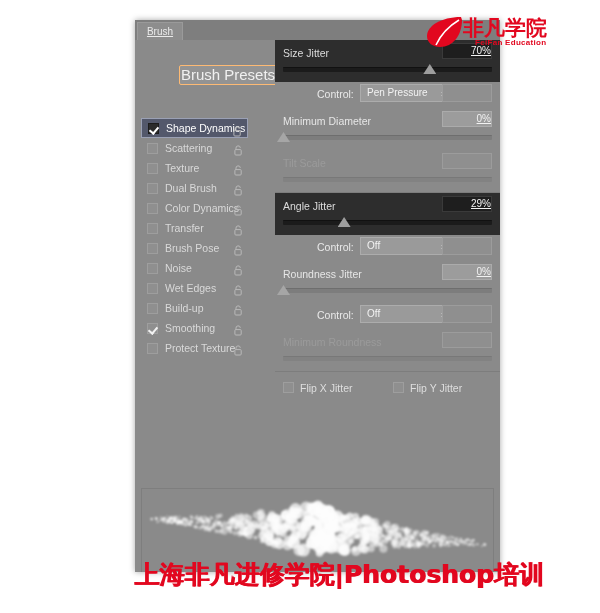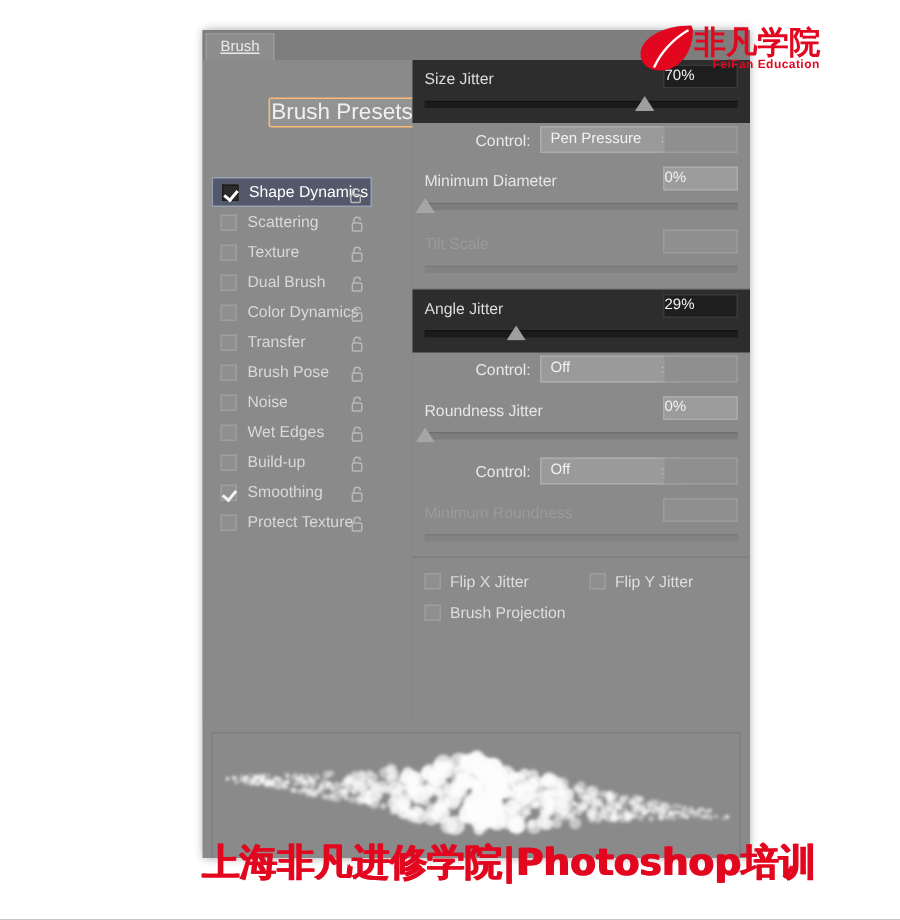--- a/index.html
+++ b/index.html
@@ -95,21 +95,21 @@
   .slider-row{position:relative;height:42px;}
   .sl-label{
     position:absolute;left:8px;top:7px;font-size:10.5px;color:#e6e6e6;
     white-space:nowrap;
   }
   .sec.dark .sl-label{color:#dcdcdc;}
   .sl-label.disabled{color:#9b9b9b;}
   .sl-val{
     position:absolute;right:8px;top:3px;width:50px;height:16px;
     background:#9c9c9c;border:1px solid #ababab;box-sizing:border-box;
-    color:#f2f2f2;font-size:10px;line-height:14px;text-align:left;
+    color:#f2f2f2;font-size:10px;line-height:14px;text-align:right;text-decoration:underline;
   }
   .sec.dark .sl-val{background:#1e1e1e;border-color:#3a3a3a;color:#f2f2f2;}
   .sl-val.empty{background:#8f8f8f;border-color:#9c9c9c;}
   .sl-track{
     position:absolute;left:8px;right:8px;top:27px;height:4px;
     background:#7d7d7d;border-top:1px solid #6e6e6e;border-radius:1px;
   }
   .sec.dark .sl-track{background:#1b1b1b;border-top:1px solid #111;}
   .sl-track.disabled{background:#828282;border-top-color:#787878;}
   .sl-thumb{
@@ -385,24 +385,20 @@
         <div class="sl-track disabled"></div>
       </div>
     </div>
 
     <div class="sec">
       <div class="cb-row" style="margin-top:6px;">
         <span class="cbx" style="left:8px;"></span>
         <span class="cbx-lbl" style="left:25px;">Flip X Jitter</span>
         <span class="cbx" style="left:118px;"></span>
         <span class="cbx-lbl" style="left:135px;">Flip Y Jitter</span>
-      </div>
-      <div class="cb-row">
-        <span class="cbx" style="left:8px;"></span>
-        <span class="cbx-lbl" style="left:25px;">Brush Projection</span>
       </div>
     </div>
 
   </div>
 
   <div id="stroke-preview">
     <svg width="351" height="84" viewBox="0 0 351 84">
       <defs>
         <filter id="soften" x="-20%" y="-40%" width="140%" height="180%">
           <feGaussianBlur stdDeviation="1.1"></feGaussianBlur>

